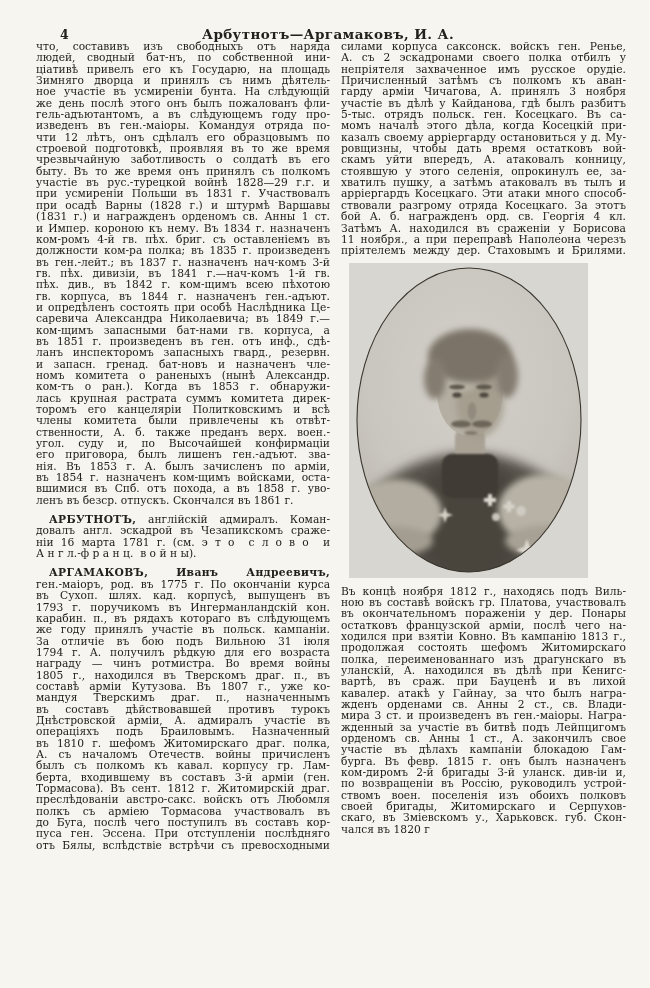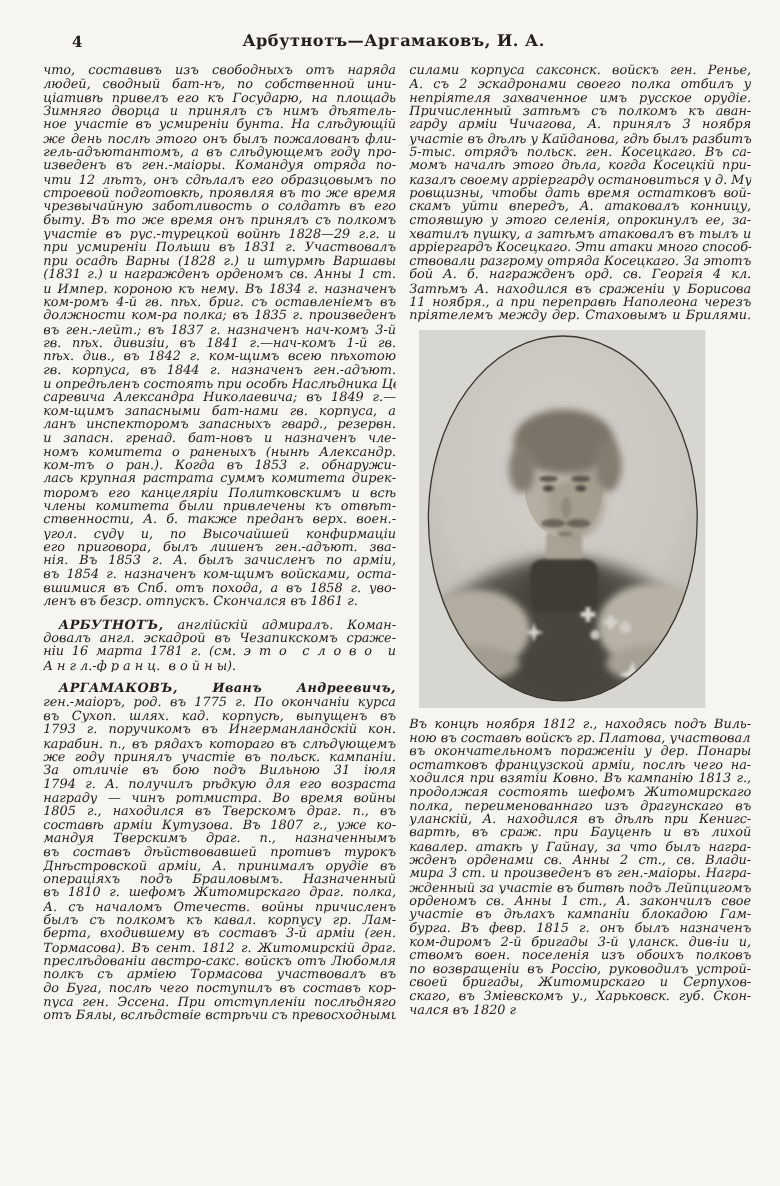--- a/index.html
+++ b/index.html
@@ -14,21 +14,21 @@
 
   .pagehead {
     position:absolute; top:26px; left:36px; right:30px; height:16px;
     text-align:center; font-weight:bold; font-size:13.5px; letter-spacing:.4px;
   }
   .pagenum {
     position:absolute; left:24px; top:1px;
     font-weight:bold; font-size:12.5px; letter-spacing:0;
   }
 
-  .cols { position:absolute; top:53px; left:36px; display:flex; gap:11px;font-style:italic; }
+  .cols { position:absolute; top:41px; left:36px; display:flex; gap:11px; }
   .col  { width:294px; overflow:hidden; }
   .col-right { width:285px; }
 
   .block + .block { margin-top:8px; }
 
   .ln {
     font-size:10.7px; line-height:11.35px; height:11.35px;
     text-align:justify; text-align-last:justify;
     white-space:nowrap; overflow:hidden;
   }
@@ -69,20 +69,21 @@
           <div class="ln">и Импер. короною къ нему. Въ 1834 г. назначенъ</div>
           <div class="ln">ком-ромъ 4-й гв. пѣх. бриг. съ оставленіемъ въ</div>
           <div class="ln">должности ком-ра полка; въ 1835 г. произведенъ</div>
           <div class="ln">въ ген.-лейт.; въ 1837 г. назначенъ нач-комъ 3-й</div>
           <div class="ln">гв. пѣх. дивизіи, въ 1841 г.—нач-комъ 1-й гв.</div>
           <div class="ln">пѣх. див., въ 1842 г. ком-щимъ всею пѣхотою</div>
           <div class="ln">гв. корпуса, въ 1844 г. назначенъ ген.-адъют.</div>
           <div class="ln">и опредѣленъ состоять при особѣ Наслѣдника Це-</div>
           <div class="ln">саревича Александра Николаевича; въ 1849 г.—</div>
           <div class="ln">ком-щимъ запасными бат-нами гв. корпуса, а</div>
+          <div class="ln">въ 1851 г. произведенъ въ ген. отъ инф., сдѣ-</div>
           <div class="ln">ланъ инспекторомъ запасныхъ гвард., резервн.</div>
           <div class="ln">и запасн. гренад. бат-новъ и назначенъ чле-</div>
           <div class="ln">номъ комитета о раненыхъ (нынѣ Александр.</div>
           <div class="ln">ком-тъ о ран.). Когда въ 1853 г. обнаружи-</div>
           <div class="ln">лась крупная растрата суммъ комитета дирек-</div>
           <div class="ln">торомъ его канцеляріи Политковскимъ и всѣ</div>
           <div class="ln">члены комитета были привлечены къ отвѣт-</div>
           <div class="ln">ственности, А. б. также преданъ верх. воен.-</div>
           <div class="ln">угол. суду и, по Высочайшей конфирмаціи</div>
           <div class="ln">его приговора, былъ лишенъ ген.-адъют. зва-</div>
@@ -104,21 +105,21 @@
           <div class="ln">1793 г. поручикомъ въ Ингерманландскій кон.</div>
           <div class="ln">карабин. п., въ рядахъ котораго въ слѣдующемъ</div>
           <div class="ln">же году принялъ участіе въ польск. кампаніи.</div>
           <div class="ln">За отличіе въ бою подъ Вильною 31 іюля</div>
           <div class="ln">1794 г. А. получилъ рѣдкую для его возраста</div>
           <div class="ln">награду — чинъ ротмистра. Во время войны</div>
           <div class="ln">1805 г., находился въ Тверскомъ драг. п., въ</div>
           <div class="ln">составѣ арміи Кутузова. Въ 1807 г., уже ко-</div>
           <div class="ln">мандуя Тверскимъ драг. п., назначеннымъ</div>
           <div class="ln">въ составъ дѣйствовавшей противъ турокъ</div>
-          <div class="ln">Днѣстровской арміи, А. принималъ орудіе въ</div>
+          <div class="ln">Днѣстровской арміи, А. адмиралъ участіе въ</div>
           <div class="ln">операціяхъ подъ Браиловымъ. Назначенный</div>
           <div class="ln">въ 1810 г. шефомъ Житомирскаго драг. полка,</div>
           <div class="ln">А. съ началомъ Отечеств. войны причисленъ</div>
           <div class="ln">былъ съ полкомъ къ кавал. корпусу гр. Лам-</div>
           <div class="ln">берта, входившему въ составъ 3-й арміи (ген.</div>
           <div class="ln">Тормасова). Въ сент. 1812 г. Житомирскій драг.</div>
           <div class="ln">преслѣдованіи австро-сакс. войскъ отъ Любомля</div>
           <div class="ln">полкъ съ арміею Тормасова участвовалъ въ</div>
           <div class="ln">до Буга, послѣ чего поступилъ въ составъ кор-</div>
           <div class="ln">пуса ген. Эссена. При отступленіи послѣдняго</div>
@@ -218,21 +219,21 @@
           <div class="ln">уланскій, А. находился въ дѣлѣ при Кенигс-</div>
           <div class="ln">вартѣ, въ сраж. при Бауценѣ и въ лихой</div>
           <div class="ln">кавалер. атакѣ у Гайнау, за что былъ награ-</div>
           <div class="ln">жденъ орденами св. Анны 2 ст., св. Влади-</div>
           <div class="ln">мира 3 ст. и произведенъ въ ген.-маіоры. Награ-</div>
           <div class="ln">жденный за участіе въ битвѣ подъ Лейпцигомъ</div>
           <div class="ln">орденомъ св. Анны 1 ст., А. закончилъ свое</div>
           <div class="ln">участіе въ дѣлахъ кампаніи блокадою Гам-</div>
           <div class="ln">бурга. Въ февр. 1815 г. онъ былъ назначенъ</div>
           <div class="ln">ком-диромъ 2-й бригады 3-й уланск. див-іи и,</div>
+          <div class="ln">по возвращеніи въ Россію, руководилъ устрой-</div>
           <div class="ln">ствомъ воен. поселенія изъ обоихъ полковъ</div>
-          <div class="ln">по возвращеніи въ Россію, руководилъ устрой-</div>
           <div class="ln">своей бригады, Житомирскаго и Серпухов-</div>
           <div class="ln">скаго, въ Зміевскомъ у., Харьковск. губ. Скон-</div>
           <div class="ln end">чался въ 1820 г</div>
         </div>
       </section>
   </main>
 </div>
 
 </body></html>

